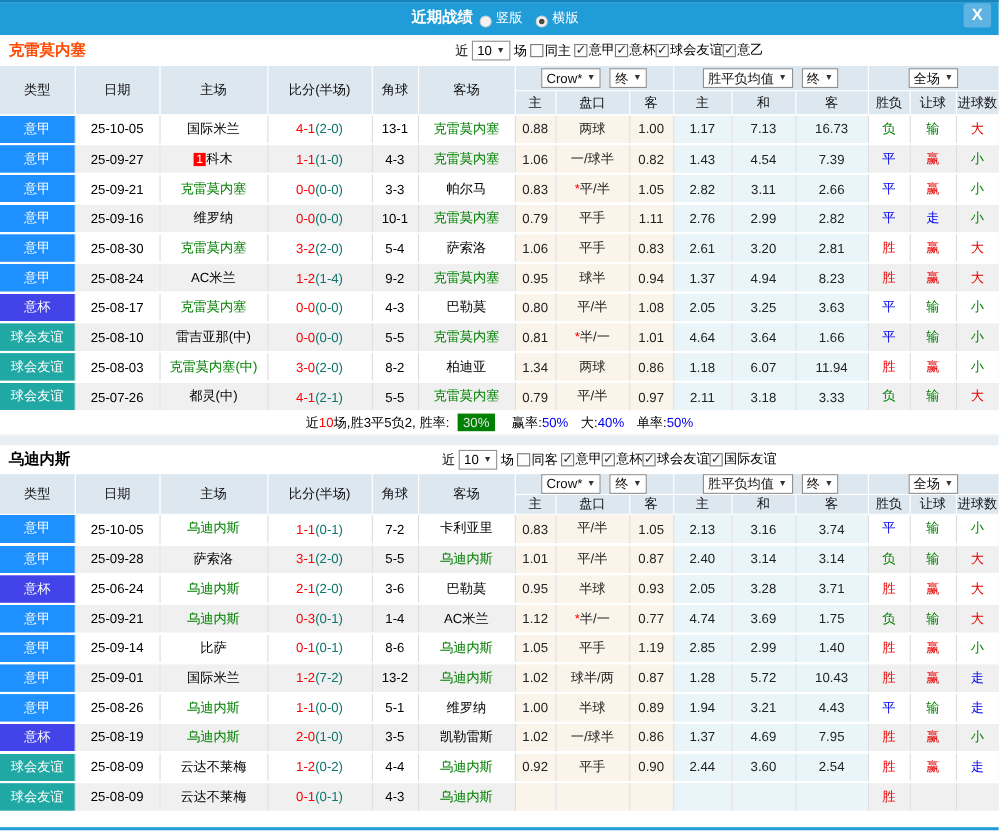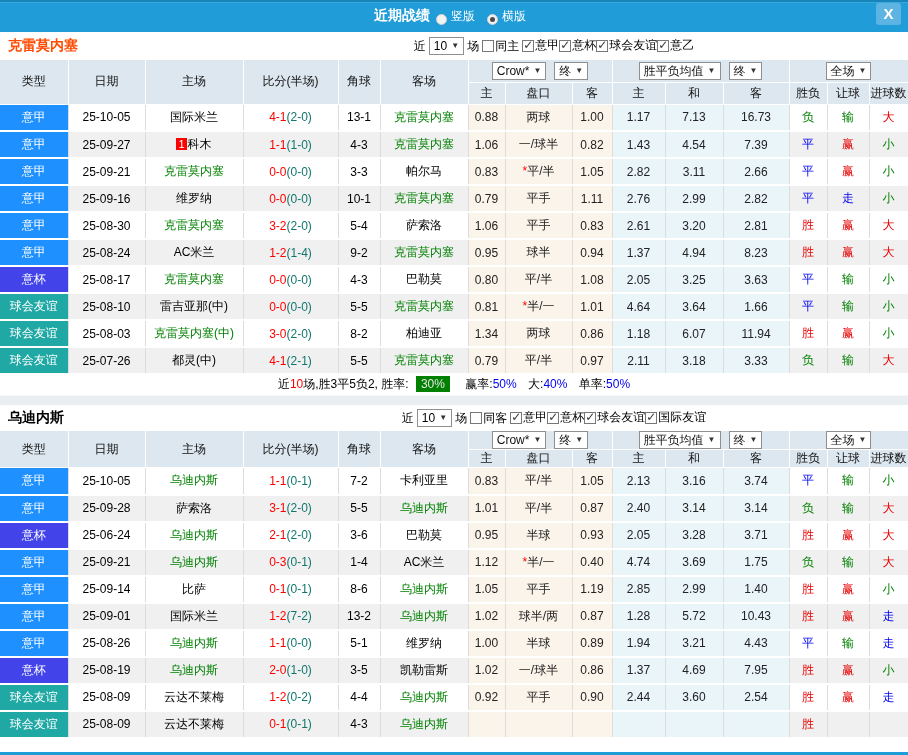--- a/index.html
+++ b/index.html
@@ -531,21 +531,21 @@
       </tr>
       <tr>
         <td class="t" style="background:#1e90ff">意甲</td>
         <td>25-09-21</td>
         <td><span class="tm-g">乌迪内斯</span></td>
         <td><span class="ft">0-3</span><span class="ht">(0-1)</span></td>
         <td>1-4</td>
         <td><span class="">AC米兰</span></td>
         <td class="cream">1.12</td>
         <td class="cream"><span class="star">*</span>半/一</td>
-        <td class="cream">0.40</td>
+        <td class="cream">0.77</td>
         <td class="blue">4.74</td>
         <td class="blue">3.69</td>
         <td class="blue">1.75</td>
         <td class="res res-g">负</td>
         <td class="res res-g">输</td>
         <td class="res res-r">大</td>
       </tr>
       <tr>
         <td class="t" style="background:#1e90ff">意甲</td>
         <td>25-09-14</td>

